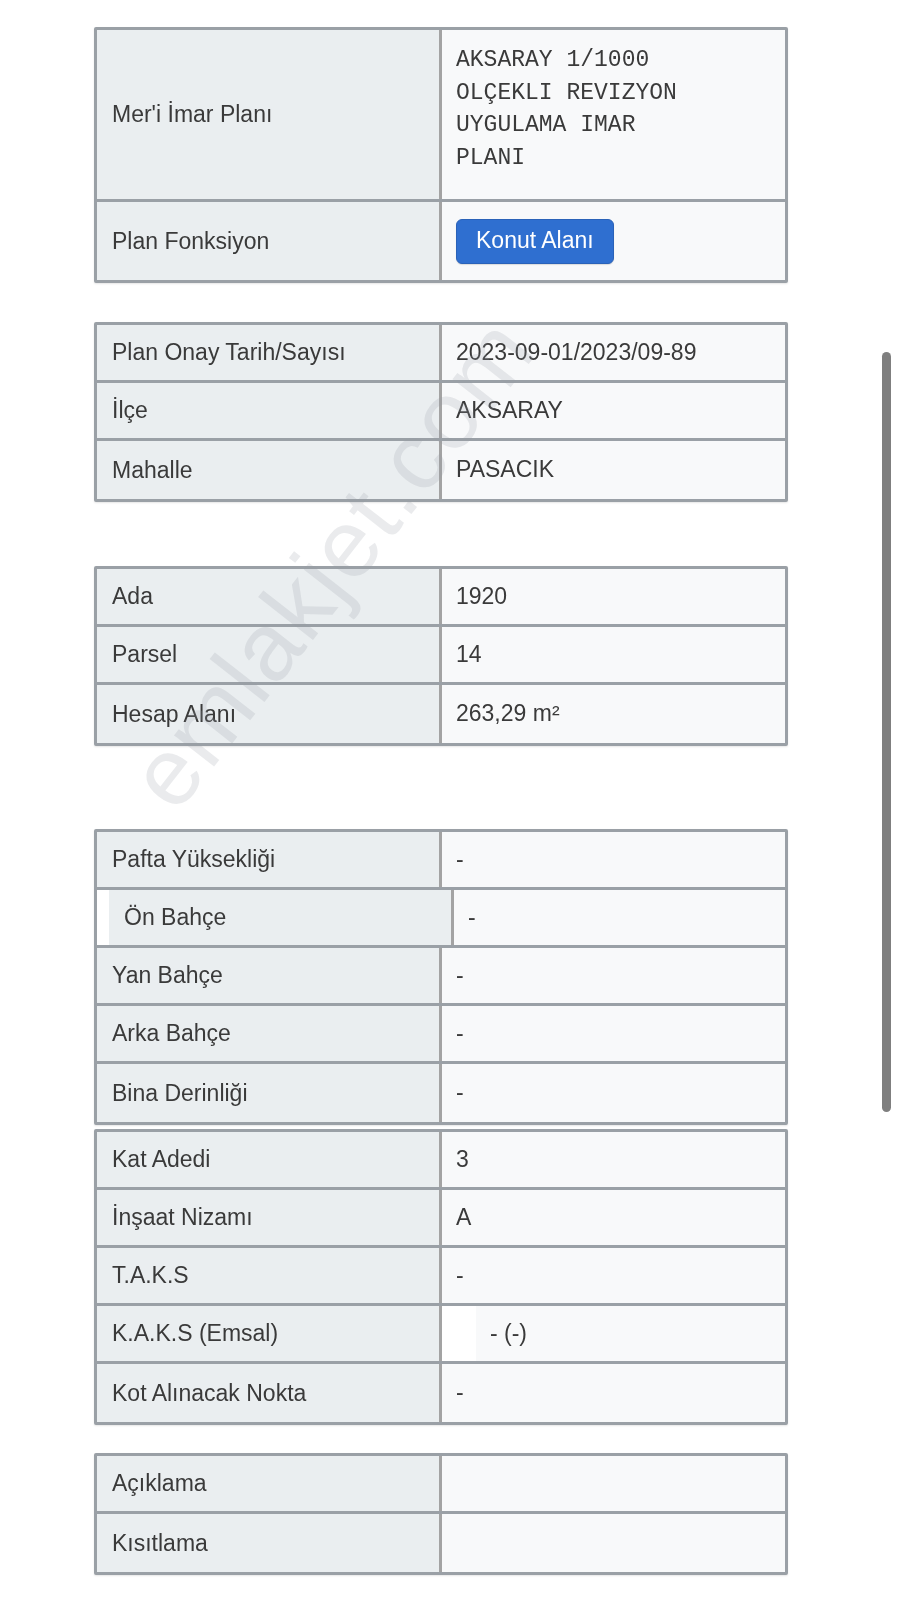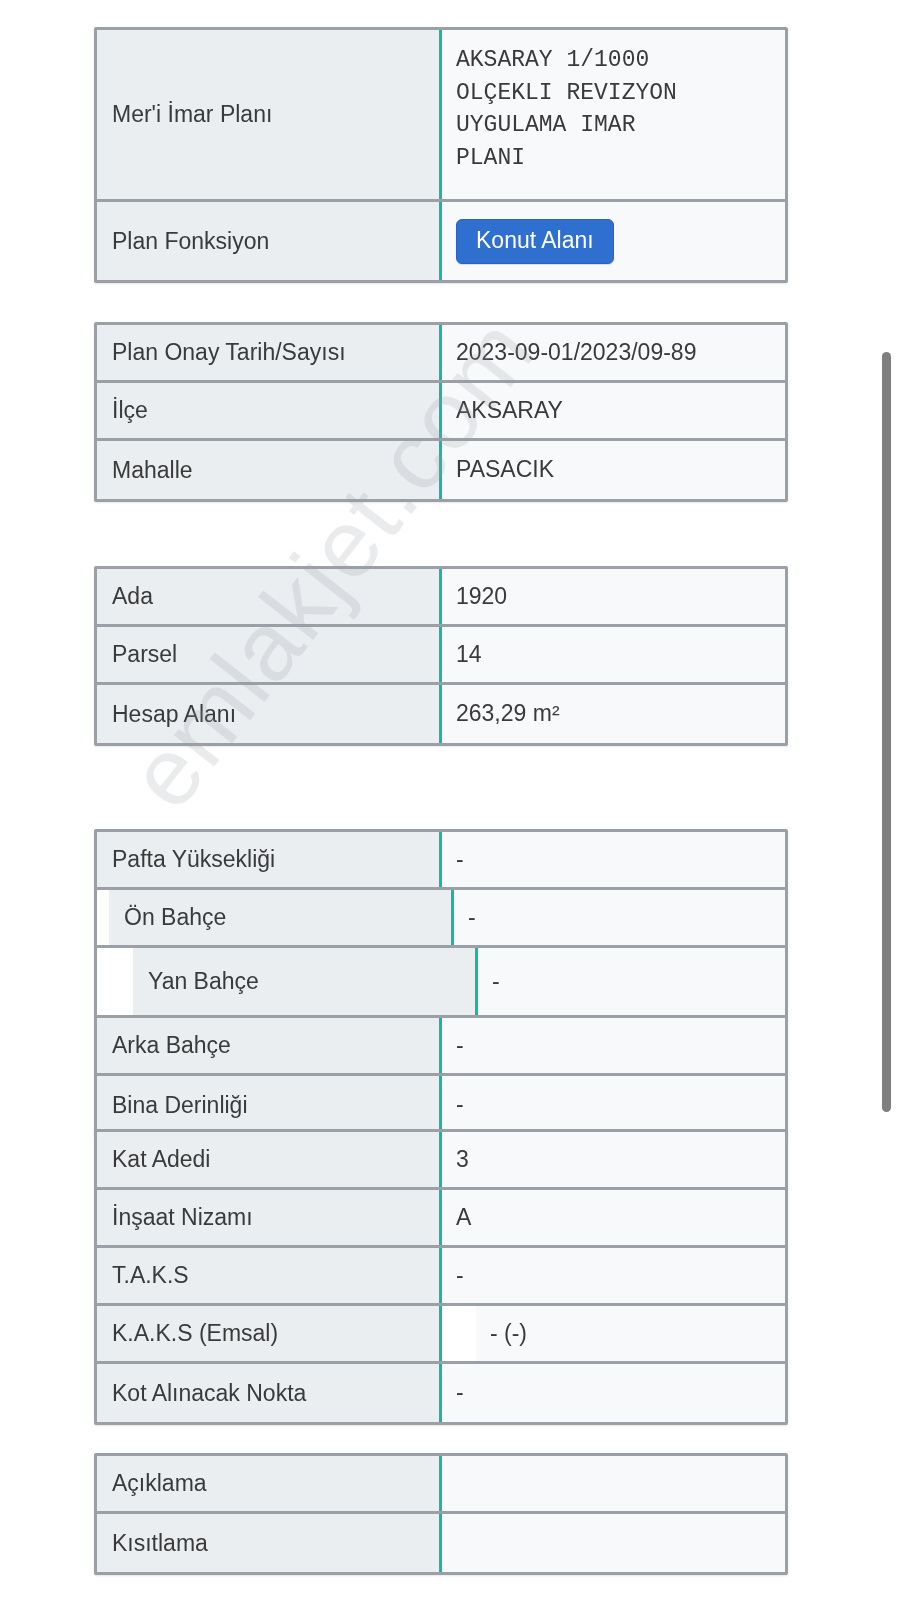--- a/index.html
+++ b/index.html
@@ -71,21 +71,21 @@
     box-sizing: border-box;
     border-bottom: 3px solid #9aa0a6;
   }
   .row:last-child { border-bottom: none; }
 
   .cell-label {
     box-sizing: border-box;
     width: 345px;
     flex: 0 0 345px;
     background: #eaeef0;
-    border-right: 3px solid #14b8a6;
+    border-right: 3px solid #a3a3a3;
     padding: 0 0 0 15px;
     display: flex;
     align-items: center;
     font-size: 23px;
     line-height: 1.25;
     color: #3a3a3a;
   }
 
   .cell-value {
     box-sizing: border-box;
@@ -194,21 +194,21 @@
     </div>
     <div class="block" style="top: 829px;">
       <div class="row" style="height: 58px;">
         <div class="cell-label">Pafta Yüksekliği</div>
         <div class="cell-value">-</div>
       </div>
       <div class="row" style="height: 58px; padding-left: 12px;">
         <div class="cell-label">Ön Bahçe</div>
         <div class="cell-value">-</div>
       </div>
-      <div class="row" style="height: 70px; padding-left: 36px;">
+      <div class="row" style="height: 58px;">
         <div class="cell-label">Yan Bahçe</div>
         <div class="cell-value">-</div>
       </div>
       <div class="row" style="height: 58px;">
         <div class="cell-label">Arka Bahçe</div>
         <div class="cell-value">-</div>
       </div>
       <div class="row" style="height: 58px;">
         <div class="cell-label">Bina Derinliği</div>
         <div class="cell-value">-</div>

